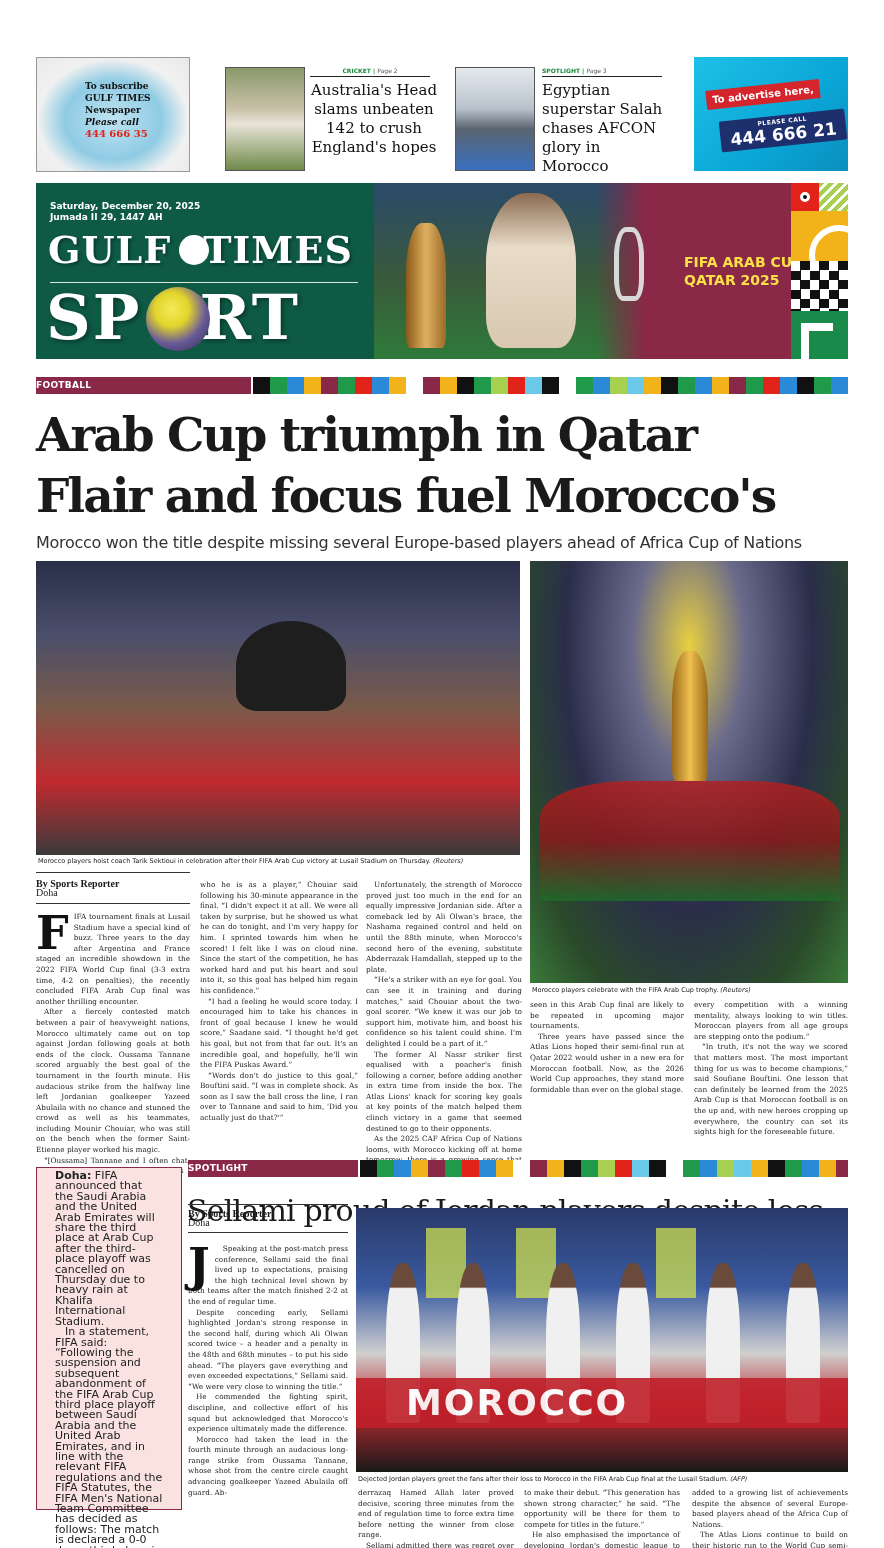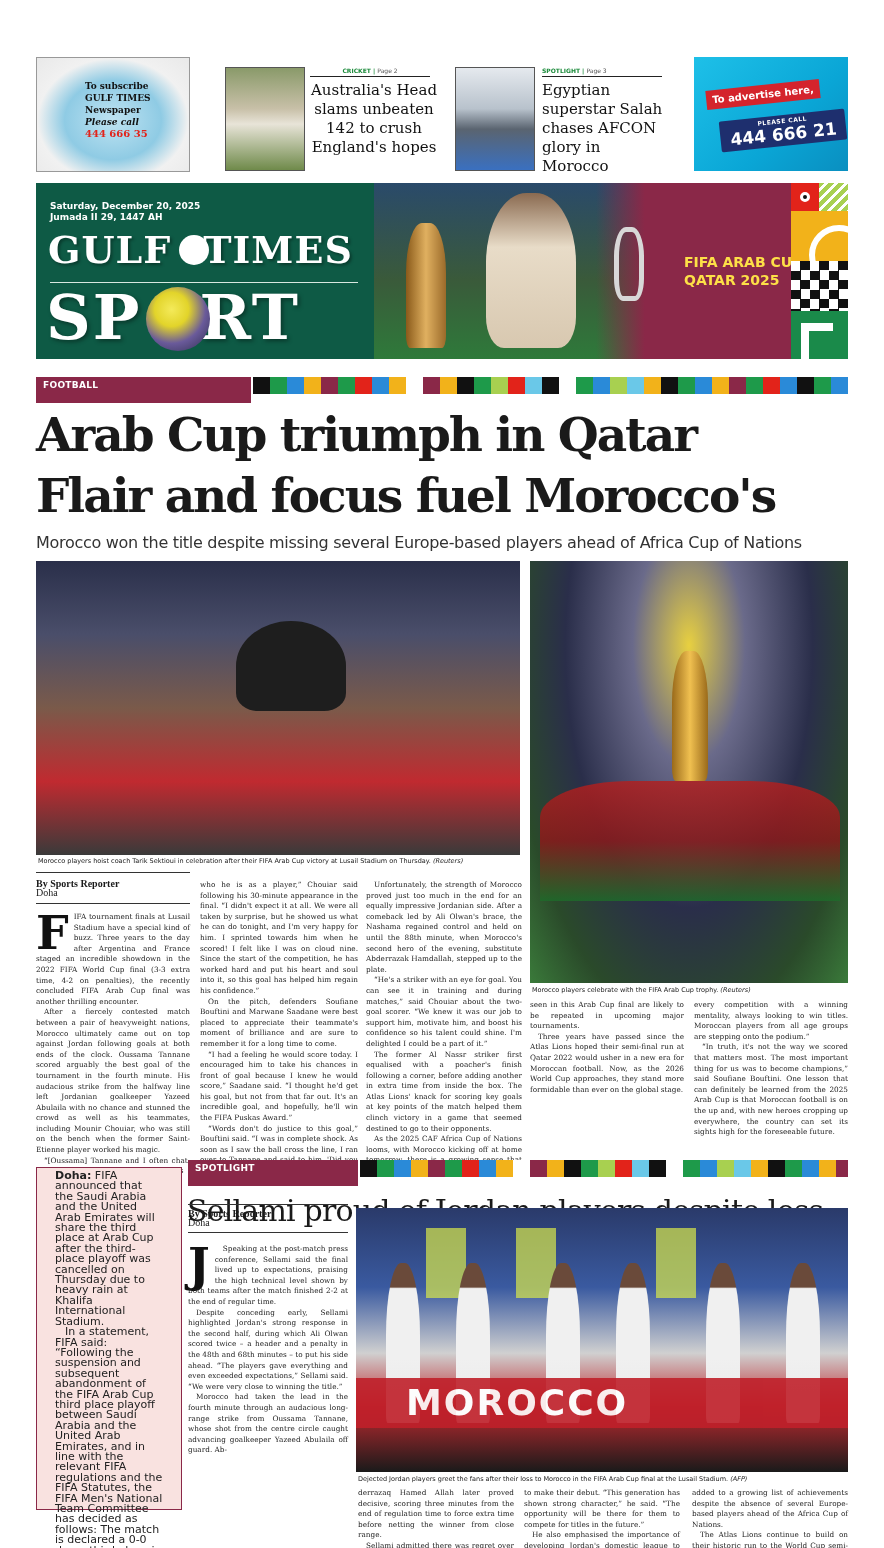--- a/index.html
+++ b/index.html
@@ -36,21 +36,21 @@
   .mh-stadium { position: absolute; left: 338px; top: 0; width: 280px; height: 176px; background: linear-gradient(180deg, #2a4a6a 0%, #3a5a3a 55%, #2e7a3a 100%); }
   .mh-trophy { position: absolute; left: 370px; top: 40px; width: 40px; height: 125px; border-radius: 40% 40% 10% 10%; background: linear-gradient(90deg, #8a5a1a, #e0b060, #9a6a2a); }
   .mh-mascot { position: absolute; left: 450px; top: 10px; width: 90px; height: 155px; border-radius: 45% 45% 20% 20%; background: linear-gradient(180deg, #8a6a50 0%, #e8dcc8 35%, #d8c8b0 100%); }
   .mh-maroon { position: absolute; left: 560px; top: 0; width: 195px; height: 176px; background: linear-gradient(90deg, rgba(138,40,72,0) 0%, #8a2848 25%, #8a2848 100%); }
   .mh-fifa { position: absolute; left: 648px; top: 70px; color: #fde047; font-family: "DejaVu Sans", sans-serif; font-weight: bold; font-size: 14px; line-height: 18px; }
   .mh-fifa-emblem { position: absolute; left: 578px; top: 44px; width: 30px; height: 74px; border: 5px solid #d8d8d8; border-radius: 40% 40% 30% 30%; }
   .mh-tiles { position: absolute; left: 755px; top: 0; width: 57px; height: 176px; }
   .mh-tiles div { position: absolute; }
 
   
-  .sect-bar { height: 26px; background: #8a2848; color: #fff; font-family: "DejaVu Sans", sans-serif; font-weight: bold; font-size: 9px; line-height: 17px; padding-left: 7px; letter-spacing: 0.3px; }
+  .sect-bar { height: 17px; background: #8a2848; color: #fff; font-family: "DejaVu Sans", sans-serif; font-weight: bold; font-size: 9px; line-height: 17px; letter-spacing: 0.3px; }
   .pattern { height: 17px; display: flex; overflow: hidden; }
   .pattern span { display: block; width: 17px; height: 17px; flex: 0 0 17px; }
 
   .headline { left: 36px; top: 404px; width: 812px; font-family: "DejaVu Serif", serif; font-weight: bold; font-size: 47px; line-height: 61px; letter-spacing: -2px; color: #1a1a1a; }
   .standfirst { left: 36px; top: 533px; font-family: "DejaVu Sans", sans-serif; font-size: 16px; color: #333; letter-spacing: -0.3px; }
 
   .photo1 { left: 36px; top: 561px; width: 484px; height: 294px; background: linear-gradient(180deg, #2a2f4a 0%, #4a4e6a 25%, #7a5a4a 50%, #c02a30 75%, #3a3a3a 100%); overflow: hidden; }
   .photo1 .coach { position: absolute; left: 200px; top: 60px; width: 110px; height: 90px; border-radius: 50% 50% 20% 20%; background: #1e1e1e; }
   .photo2 { left: 530px; top: 561px; width: 318px; height: 422px; background: radial-gradient(ellipse at 50% 20%, #e8d040 0%, #6a6a8a 25%, #2a2e4a 55%, #2a4a2a 80%, #3a7a3a 100%); overflow: hidden; }
   .photo2 .trophy { position: absolute; left: 142px; top: 90px; width: 36px; height: 130px; border-radius: 40% 40% 10% 10%; background: linear-gradient(90deg, #9a6a1a, #f0c050, #9a6a1a); }
@@ -207,21 +207,20 @@
   <div class="rule" style="margin-top:6px;"></div>
 </div>
 <div class="abs col" style="left:36px;top:912px;width:154px;">
   <span class="dropcap">F</span>
   <p class="first">IFA tournament finals at Lusail Stadium have a special kind of buzz. Three years to the day after Argentina and France staged an incredible showdown in the 2022 FIFA World Cup final (3-3 extra time, 4-2 on penalties), the recently concluded FIFA Arab Cup final was another thrilling encounter.</p>
   <p>After a fiercely contested match between a pair of heavyweight nations, Morocco ultimately came out on top against Jordan following goals at both ends of the clock. Oussama Tannane scored arguably the best goal of the tournament in the fourth minute. His audacious strike from the halfway line left Jordanian goalkeeper Yazeed Abulaila with no chance and stunned the crowd as well as his teammates, including Mounir Chouiar, who was still on the bench when the former Saint-Etienne player worked his magic.</p>
   <p>“[Oussama] Tannane and I often chat, and now he's scored a goal that reflects</p>
 </div>
 <div class="abs col" style="left:200px;top:880px;width:158px;">
   <p class="first">who he is as a player,” Chouiar said following his 30-minute appearance in the final. “I didn't expect it at all. We were all taken by surprise, but he showed us what he can do tonight, and I'm very happy for him. I sprinted towards him when he scored! I felt like I was on cloud nine. Since the start of the competition, he has worked hard and put his heart and soul into it, so this goal has helped him regain his confidence.”</p>
-  <p>On the pitch, defenders Soufiane Bouftini and Marwane Saadane were best placed to appreciate their teammate's moment of brilliance and are sure to remember it for a long time to come.</p>
   <p>“I had a feeling he would score today. I encouraged him to take his chances in front of goal because I knew he would score,” Saadane said. “I thought he'd get his goal, but not from that far out. It's an incredible goal, and hopefully, he'll win the FIFA Puskas Award.”</p>
   <p>“Words don't do justice to this goal,” Bouftini said. “I was in complete shock. As soon as I saw the ball cross the line, I ran over to Tannane and said to him, 'Did you actually just do that?'”</p>
 </div>
 <div class="abs col" style="left:366px;top:880px;width:156px;">
   <p>Unfortunately, the strength of Morocco proved just too much in the end for an equally impressive Jordanian side. After a comeback led by Ali Olwan's brace, the Nashama regained control and held on until the 88th minute, when Morocco's second hero of the evening, substitute Abderrazak Hamdallah, stepped up to the plate.</p>
   <p>“He's a striker with an eye for goal. You can see it in training and during matches,” said Chouiar about the two-goal scorer. “We knew it was our job to support him, motivate him, and boost his confidence so his talent could shine. I'm delighted I could be a part of it.”</p>
   <p>The former Al Nassr striker first equalised with a poacher's finish following a corner, before adding another in extra time from inside the box. The Atlas Lions' knack for scoring key goals at key points of the match helped them clinch victory in a game that seemed destined to go to their opponents.</p>
   <p>As the 2025 CAF Africa Cup of Nations looms, with Morocco kicking off at home tomorrow, there is a growing sense that spectacular performances akin to those</p>
 </div>
 <div class="abs col" style="left:530px;top:1000px;width:154px;">
@@ -278,20 +277,21 @@
 
 <div class="abs" style="left:188px;top:1204px;width:160px;">
   <div class="rule"></div>
   <div class="byline" style="margin-top:4px;"><b>By Sports Reporter</b><span>Doha</span></div>
   <div class="rule" style="margin-top:5px;"></div>
 </div>
 <div class="abs col" style="left:188px;top:1244px;width:160px;">
   <span class="dropcap">J</span>
   <p>Speaking at the post-match press conference, Sellami said the final lived up to expectations, praising the high technical level shown by both teams after the match finished 2-2 at the end of regular time.</p>
   <p>Despite conceding early, Sellami highlighted Jordan's strong response in the second half, during which Ali Olwan scored twice – a header and a penalty in the 48th and 68th minutes – to put his side ahead. “The players gave everything and even exceeded expectations,” Sellami said. “We were very close to winning the title.”</p>
+  <p>He commended the fighting spirit, discipline, and collective effort of his squad but acknowledged that Morocco's experience ultimately made the difference.</p>
   <p>Morocco had taken the lead in the fourth minute through an audacious long-range strike from Oussama Tannane, whose shot from the centre circle caught advancing goalkeeper Yazeed Abulaila off guard. Ab-</p>
 </div>
 
 <div class="abs photo3">
   <div class="vest" style="left:70px;"></div>
   <div class="vest" style="left:160px;"></div>
   <div class="vest" style="left:300px;"></div>
   <div class="player" style="left:30px;"></div>
   <div class="player" style="left:100px;"></div>
   <div class="player" style="left:190px;"></div>

